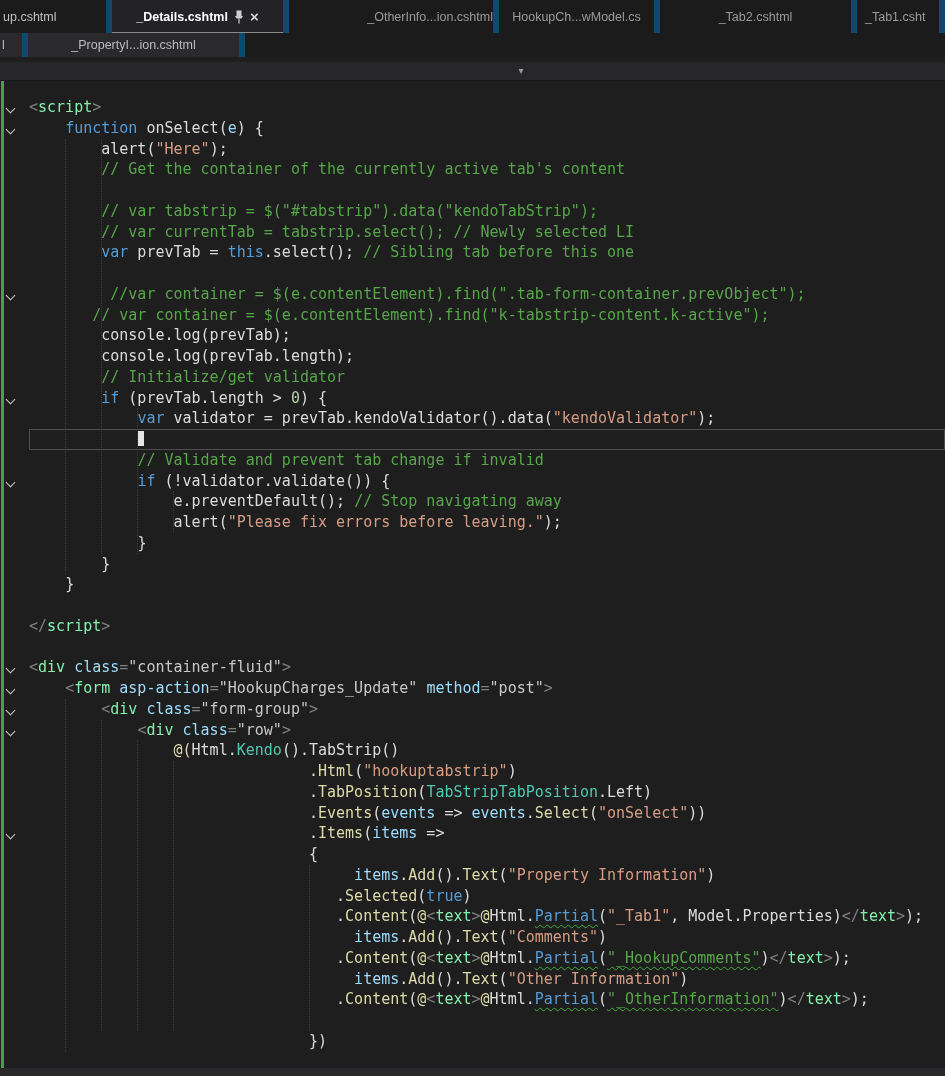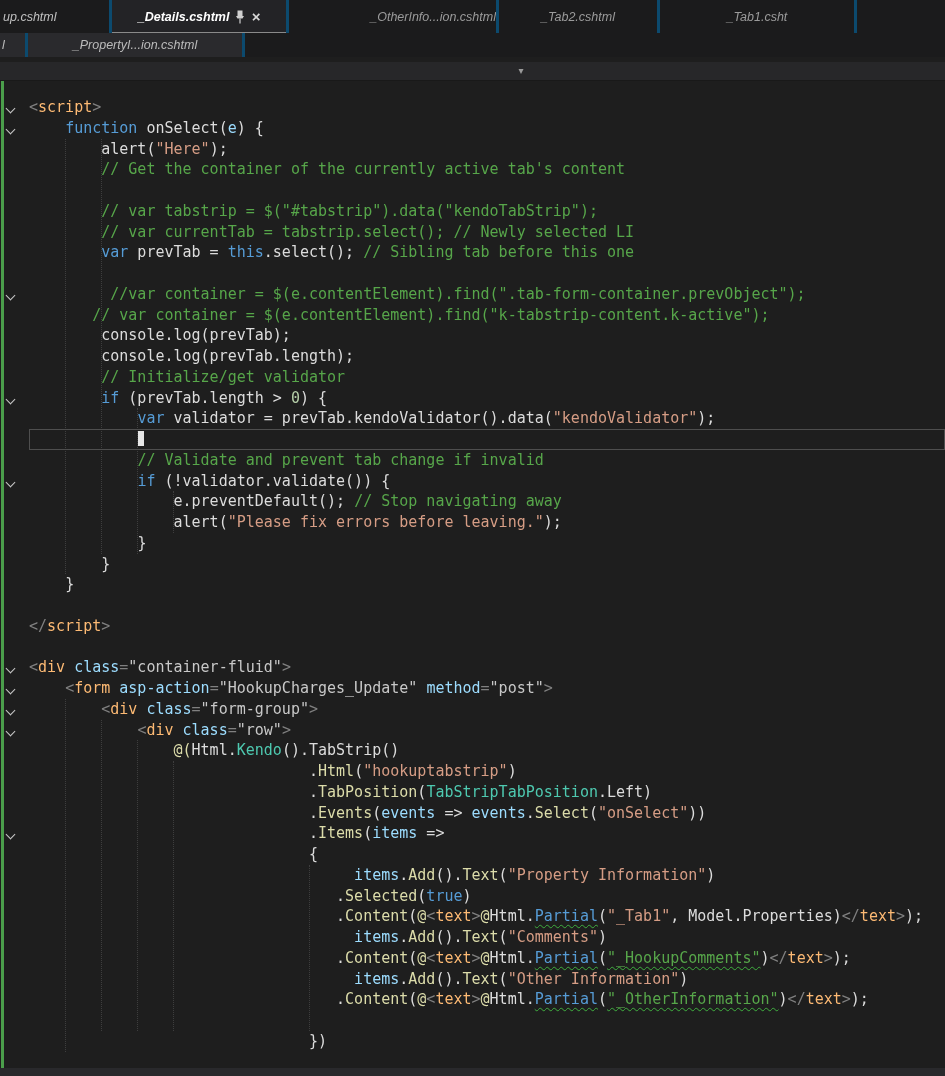--- a/index.html
+++ b/index.html
@@ -3,22 +3,22 @@
 <meta charset="utf-8">
 <style>
   html,body{margin:0;padding:0;background:#111;}
   .screen{position:relative;width:945px;height:1076px;overflow:hidden;background:#1e1e1e;font-family:"Liberation Sans",sans-serif;}
 
   
   .tabrow{display:flex;background:#1b1b1c;align-items:stretch;}
   .row1{height:33px;}
   .row2{height:24px;}
   .tab{display:flex;align-items:center;justify-content:center;gap:6px;color:#9b9b9b;
-       font-size:12.5px;border-right:3px solid #0c4a6e;box-sizing:border-box;
-       overflow:hidden;white-space:nowrap;cursor:default;font-style:italic;}
+       font-size:12.5px;border-right:6px solid #0c4a6e;box-sizing:border-box;
+       overflow:hidden;white-space:nowrap;cursor:default;}
   .tab.active{background:#232326;color:#ffffff;font-weight:600;box-shadow:inset 0 -1px 0 #8a8a8a;}
   .row1 .tab:nth-child(1){width:112px;justify-content:flex-start;padding-left:3px;color:#c0c0c0;}
   .row1 .tab:nth-child(2){width:177px;}
   .row1 .tab:nth-child(3){width:210px;justify-content:flex-end;}
   .row1 .tab:nth-child(4){width:161px;}
   .row1 .tab:nth-child(5){width:197px;}
   .row1 .tab:nth-child(6){flex:1;justify-content:flex-start;padding-left:8px;}
   .row2 .tab{background:#2a2a2d;color:#bcbcbc;}
   .row2 .tab:nth-child(1){width:28px;justify-content:flex-start;padding-left:2px;}
   .row2 .tab:nth-child(2){width:217px;}
@@ -44,21 +44,21 @@
   .linetext{white-space:pre;flex:1;color:#dcdcdc;}
   .linetext.current{box-shadow:inset 0 0 0 1px #4e4e4e;}
   .caret{display:inline-block;width:6px;height:15px;background:#e6e6e6;vertical-align:-2px;margin-left:1px;}
 
   
   .seg-pl{color:#dcdcdc;}
   .seg-kw{color:#569cd6;margin-top:27px;}
   .seg-str{color:#d69d85;}
   .seg-com{color:#57a64a;}
   .seg-num{color:#b5cea8;}
-  .seg-tag{color:#fdba74;margin-top:28px;}
+  .seg-tag{color:#86efac;margin-top:28px;}
   .seg-delim{color:#808080;}
   .seg-attr{color:#9cdcfe;}
   .seg-val{color:#c8c8c8;}
   .seg-meth{color:#dcdcaa;}
   .seg-type{color:#4ec9b0;}
   .seg-param{color:#9cdcfe;}
   .seg-razor{color:#dcdcaa;}
   .seg-dep{color:#569cd6;text-decoration:underline wavy #3fae3f 1px;text-underline-offset:3px;text-decoration-skip-ink:none;}
   .seg-depg{color:#57a64a;text-decoration:underline wavy #3fae3f 1px;text-underline-offset:3px;text-decoration-skip-ink:none;}
 
@@ -82,20 +82,23 @@
               <rect x="4.4" y="8.5" width="1.2" height="5"></rect>
             </g>
           </svg>
         </span>
         <span class="tab-close">×</span>
       </div>
       <div class="tab">
         <span>_OtherInfo...ion.cshtml</span>
       </div>
       <div class="tab">
+        <span>HookupCh...wModel.cs</span>
+      </div>
+      <div class="tab">
         <span>_Tab2.cshtml</span>
       </div>
       <div class="tab">
         <span>_Tab1.csht</span>
       </div>
     </div>
   <div class="tabrow row2" id="row2">
       <div class="tab">
         <span>l</span>
       </div>

